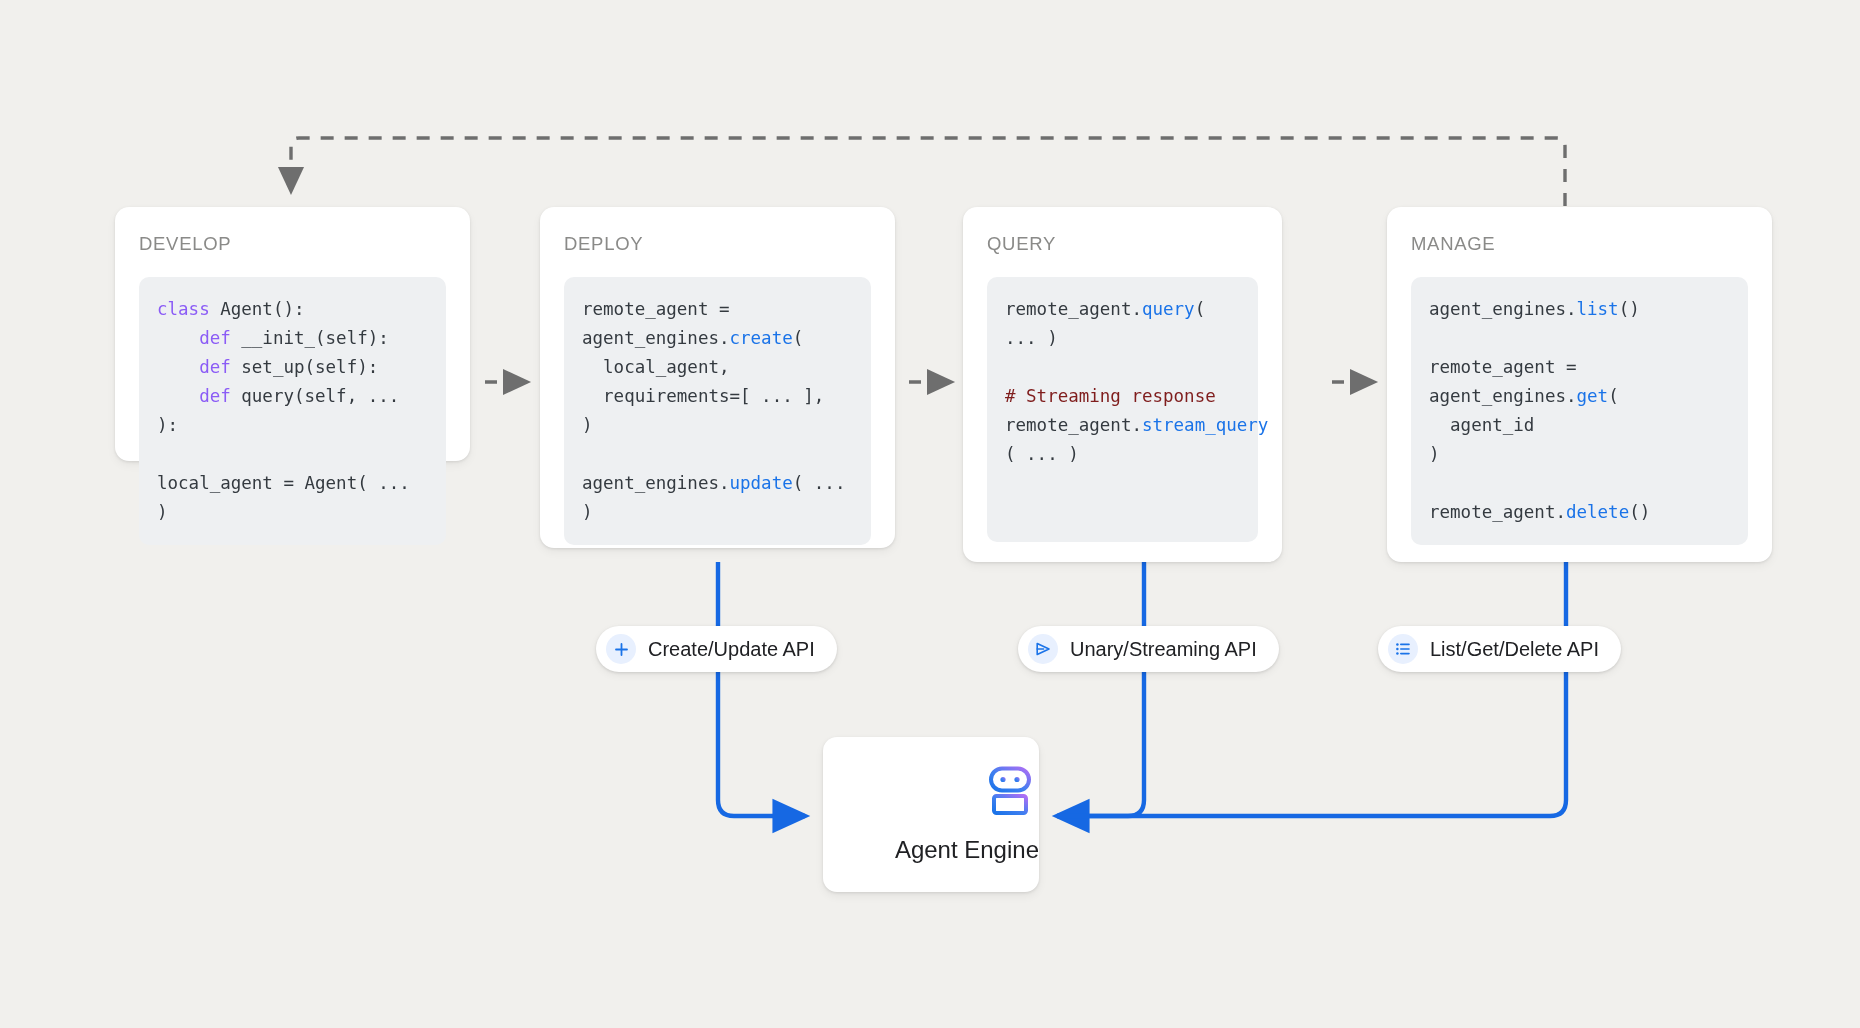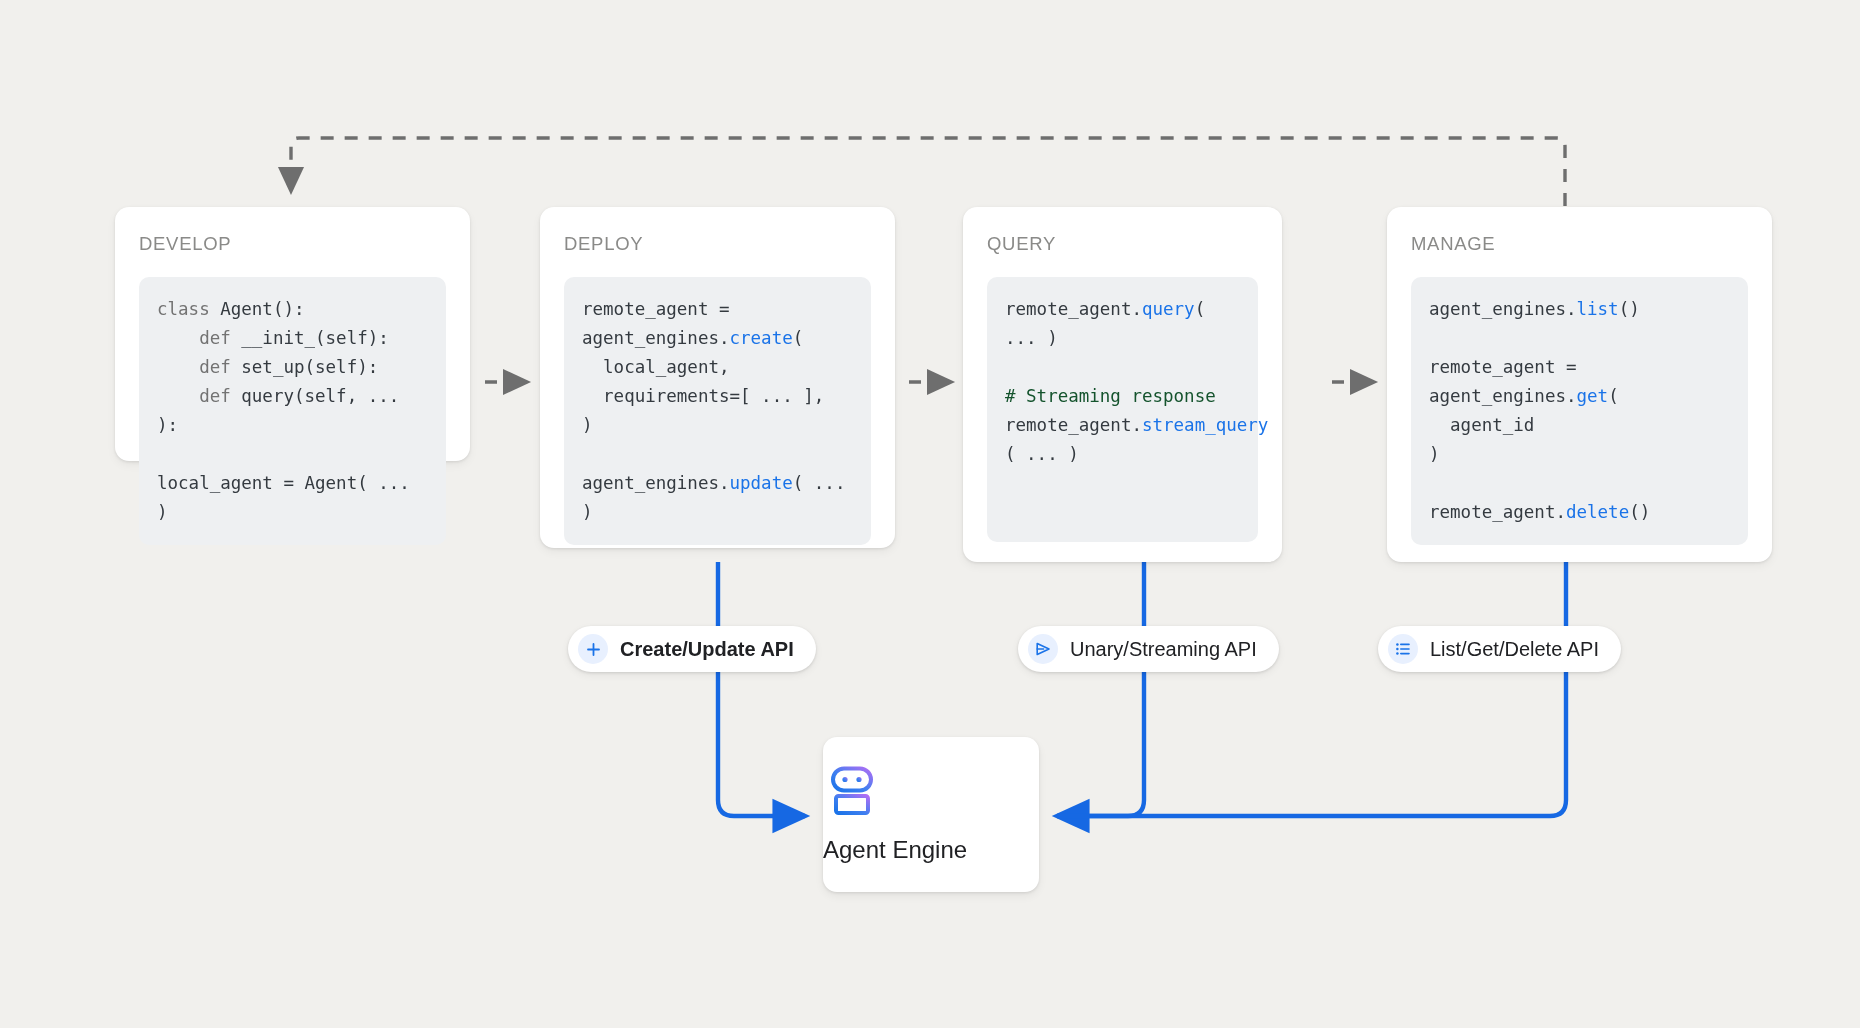--- a/index.html
+++ b/index.html
@@ -52,23 +52,23 @@
     border-radius: 10px;
     padding: 18px 16px 18px 18px;
     flex: 1;
     font-family: "DejaVu Sans Mono", monospace;
     font-size: 17.5px;
     line-height: 29px;
     color: #343a40;
     white-space: pre-wrap;
   }
 
-  .kw   { color: #737373; margin-top: 12px; }
+  .kw   { color: #8b5cf6; margin-top: 12px; }
   .fn   { color: #1a73e8; }
-  .cmt  { color: #14532d; }
+  .cmt  { color: #7f1d1d; }
 
   
   #card-develop { left: 115px;  top: 207px; width: 355px; height: 254px; }
   #card-deploy  { left: 540px;  top: 207px; width: 355px; height: 341px; }
   #card-query   { left: 963px;  top: 207px; width: 319px; height: 355px; }
   #card-manage  { left: 1387px; top: 207px; width: 385px; height: 355px; }
 
   
   .pill {
     position: absolute;
@@ -89,37 +89,37 @@
     width: 30px;
     height: 30px;
     border-radius: 50%;
     background: #e8f0fe;
     display: flex;
     align-items: center;
     justify-content: center;
     flex: 0 0 auto;
   }
 
-  #pill-create { left: 568px;  top: 626px; font-weight: bold; }
+  #pill-create { left: 596px;  top: 626px; }
   #pill-unary  { left: 1018px; top: 626px; }
   #pill-list   { left: 1378px; top: 626px; }
 
   
   #agent-engine {
     position: absolute;
     left: 823px;
     top: 737px;
     width: 216px;
     height: 155px;
     background: #ffffff;
     border-radius: 14px;
     box-shadow: 0 1px 3px rgba(0,0,0,0.10), 0 4px 10px rgba(0,0,0,0.06);
     display: flex;
     flex-direction: column;
-    align-items: flex-start;
+    align-items: flex-end;
     justify-content: center;
     gap: 14px;
   }
 
   #agent-engine .ae-label {
     font-size: 24px;
     color: #202124;
   }
 </style>
 </head>

